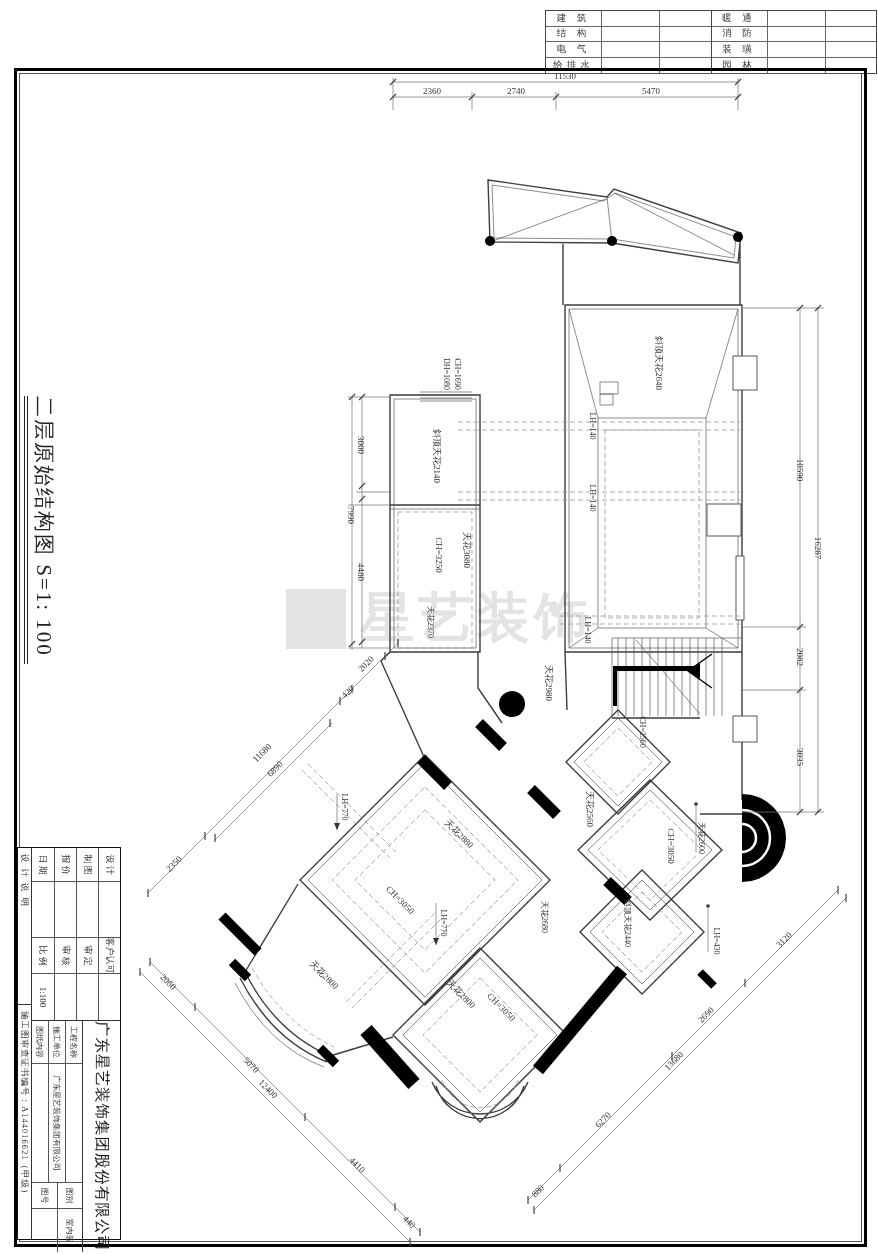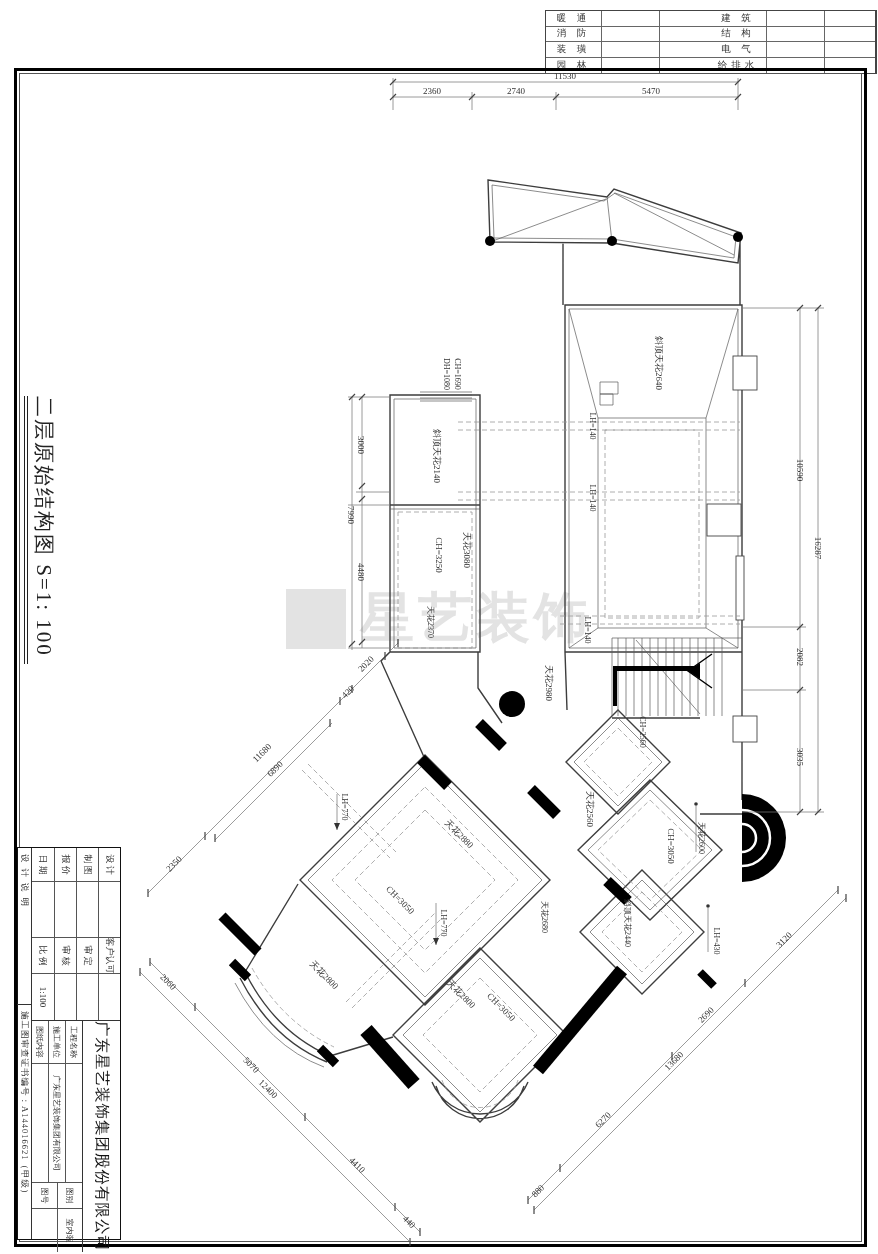--- a/index.html
+++ b/index.html
@@ -55,45 +55,45 @@
   
   svg.plan{position:absolute;left:0;top:0;}
   .ann{fill:#333;font-family:"Liberation Serif",serif;}
 </style>
 </head>
 <body>
 
 <div class="sheet">
 
   <div class="disc-table">
+    <div class="disc-half l">
+      <div class="disc-cell">建 筑</div>
+        <div class="disc-cell"></div>
+        <div class="disc-cell last"></div>
+      <div class="disc-cell">结 构</div>
+        <div class="disc-cell"></div>
+        <div class="disc-cell last"></div>
+      <div class="disc-cell">电 气</div>
+        <div class="disc-cell"></div>
+        <div class="disc-cell last"></div>
+      <div class="disc-cell">给排水</div>
+        <div class="disc-cell"></div>
+        <div class="disc-cell last"></div>
+    </div>
     <div class="disc-half">
       <div class="disc-cell">暖 通</div>
         <div class="disc-cell"></div>
         <div class="disc-cell last"></div>
       <div class="disc-cell">消 防</div>
         <div class="disc-cell"></div>
         <div class="disc-cell last"></div>
       <div class="disc-cell">装 璜</div>
         <div class="disc-cell"></div>
         <div class="disc-cell last"></div>
       <div class="disc-cell">园 林</div>
-        <div class="disc-cell"></div>
-        <div class="disc-cell last"></div>
-    </div>
-    <div class="disc-half l">
-      <div class="disc-cell">建 筑</div>
-        <div class="disc-cell"></div>
-        <div class="disc-cell last"></div>
-      <div class="disc-cell">结 构</div>
-        <div class="disc-cell"></div>
-        <div class="disc-cell last"></div>
-      <div class="disc-cell">电 气</div>
-        <div class="disc-cell"></div>
-        <div class="disc-cell last"></div>
-      <div class="disc-cell">给排水</div>
         <div class="disc-cell"></div>
         <div class="disc-cell last"></div>
     </div>
   </div>
 
   <div class="frame">
       <div class="frame-inner"></div>
     </div>
 
   <div class="wm">

